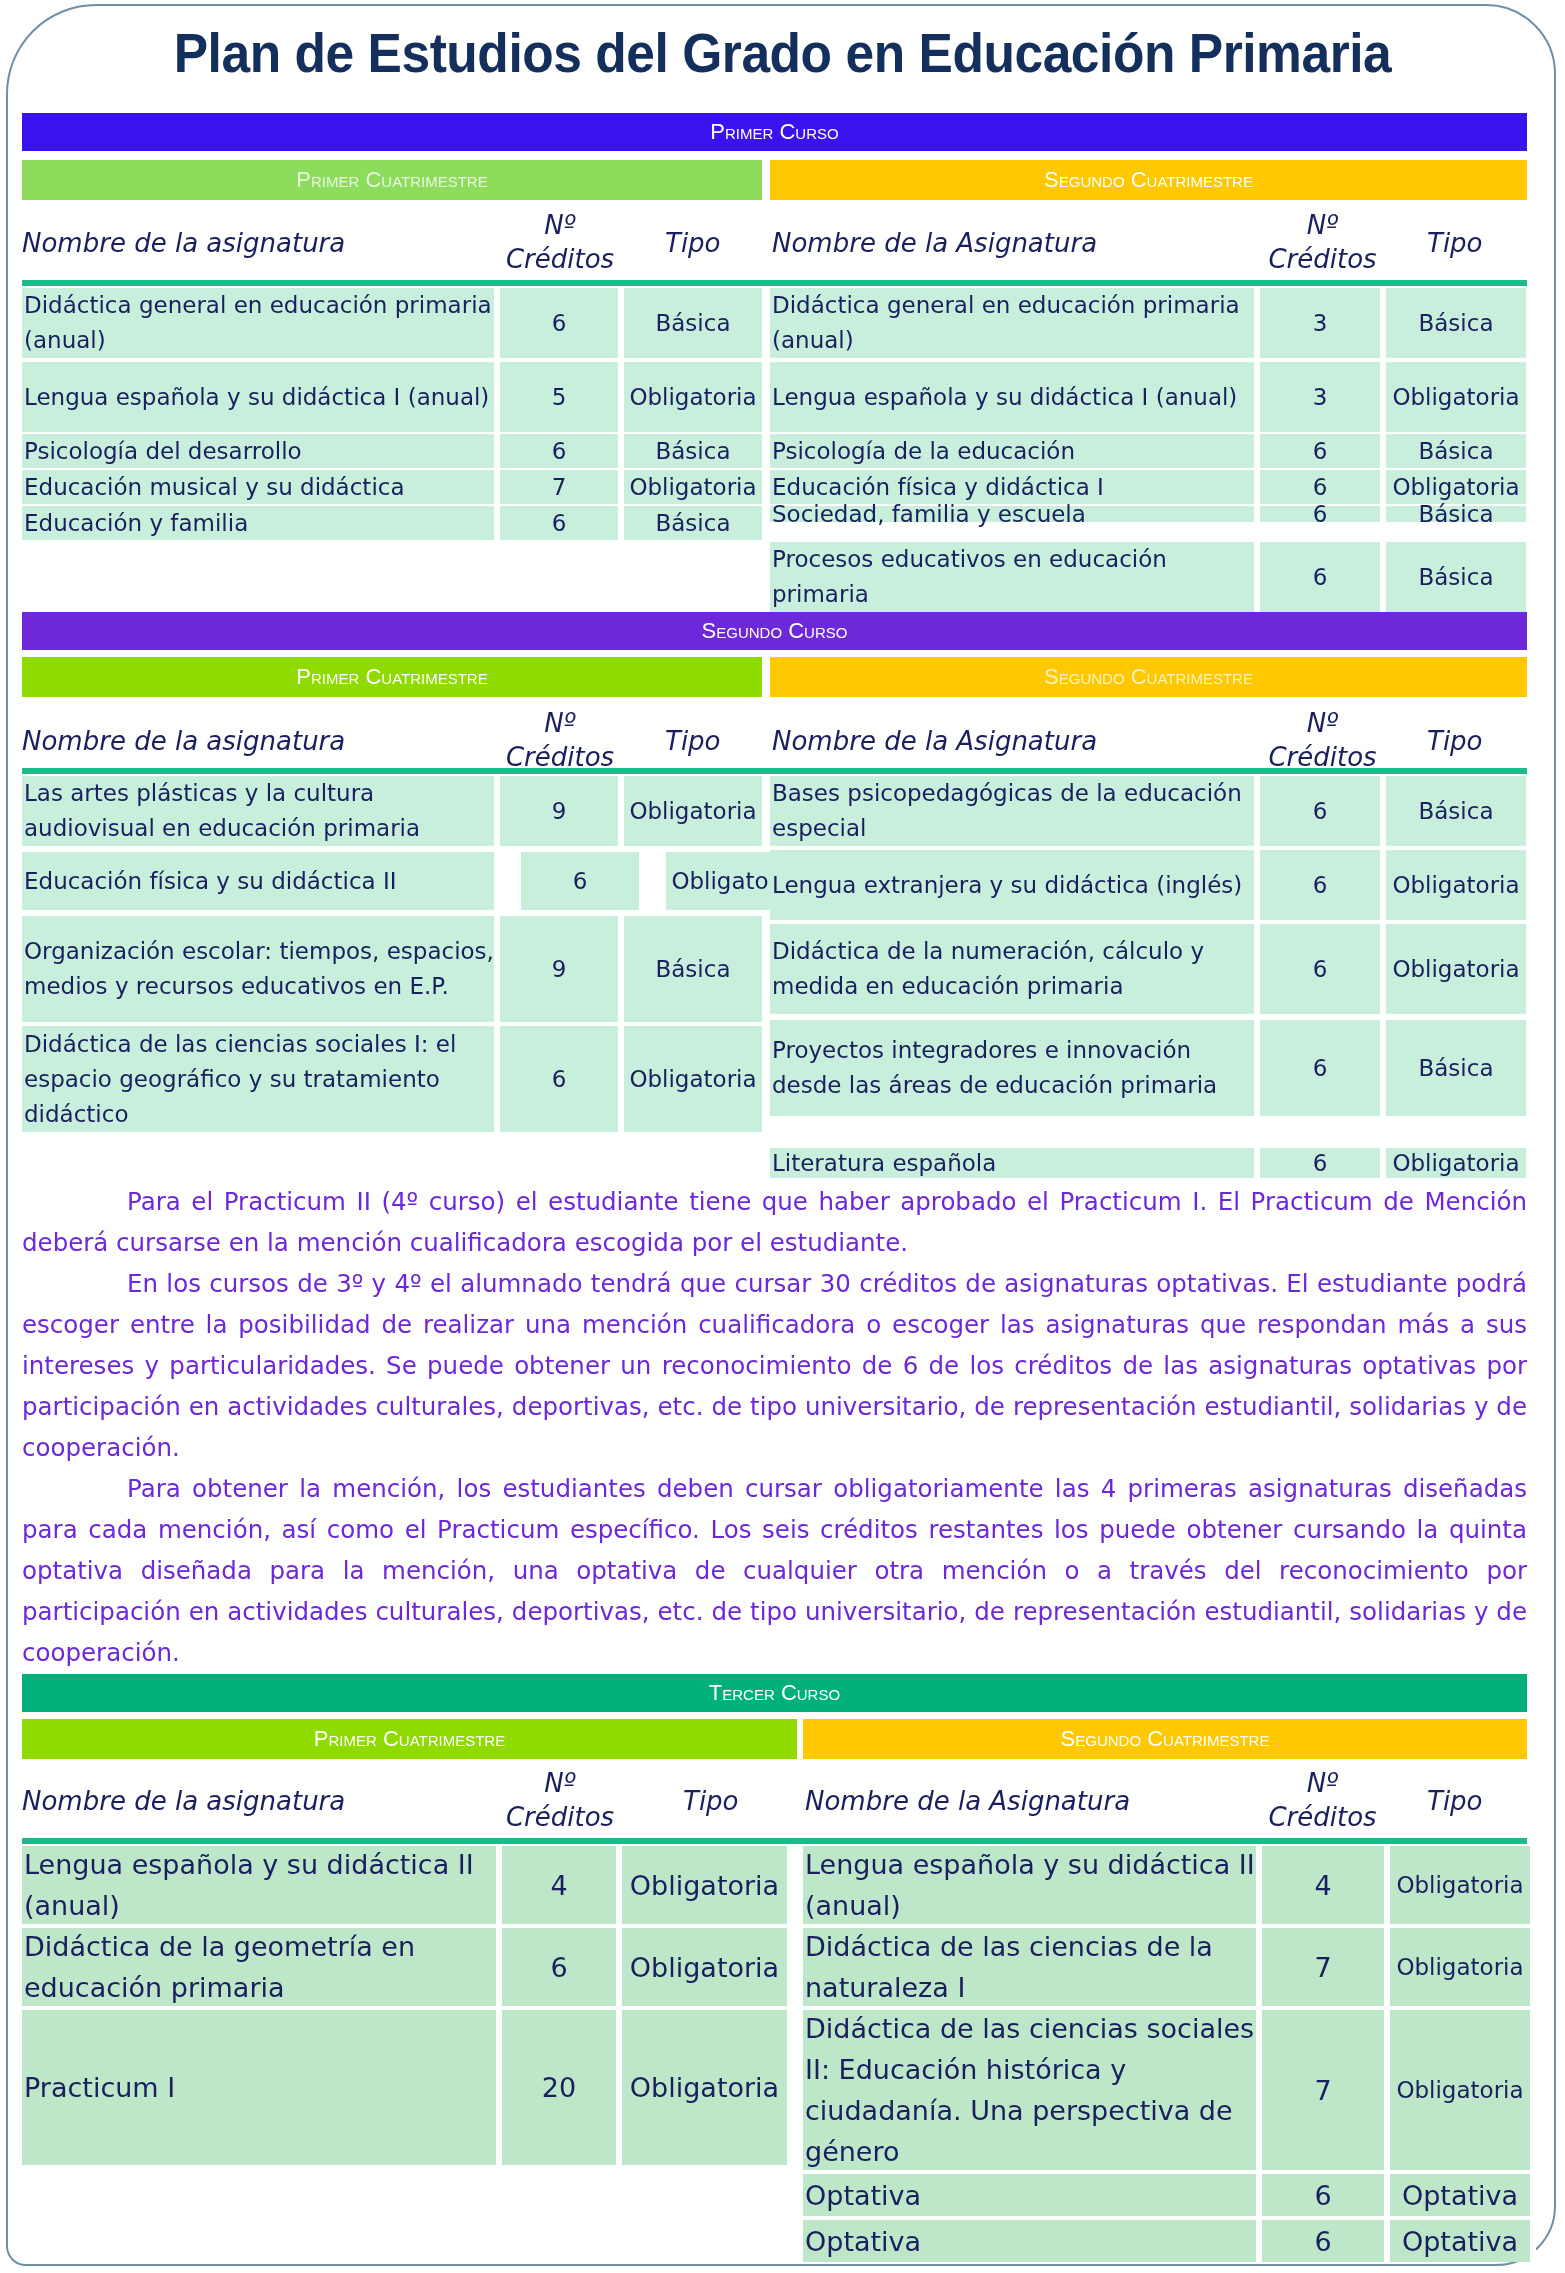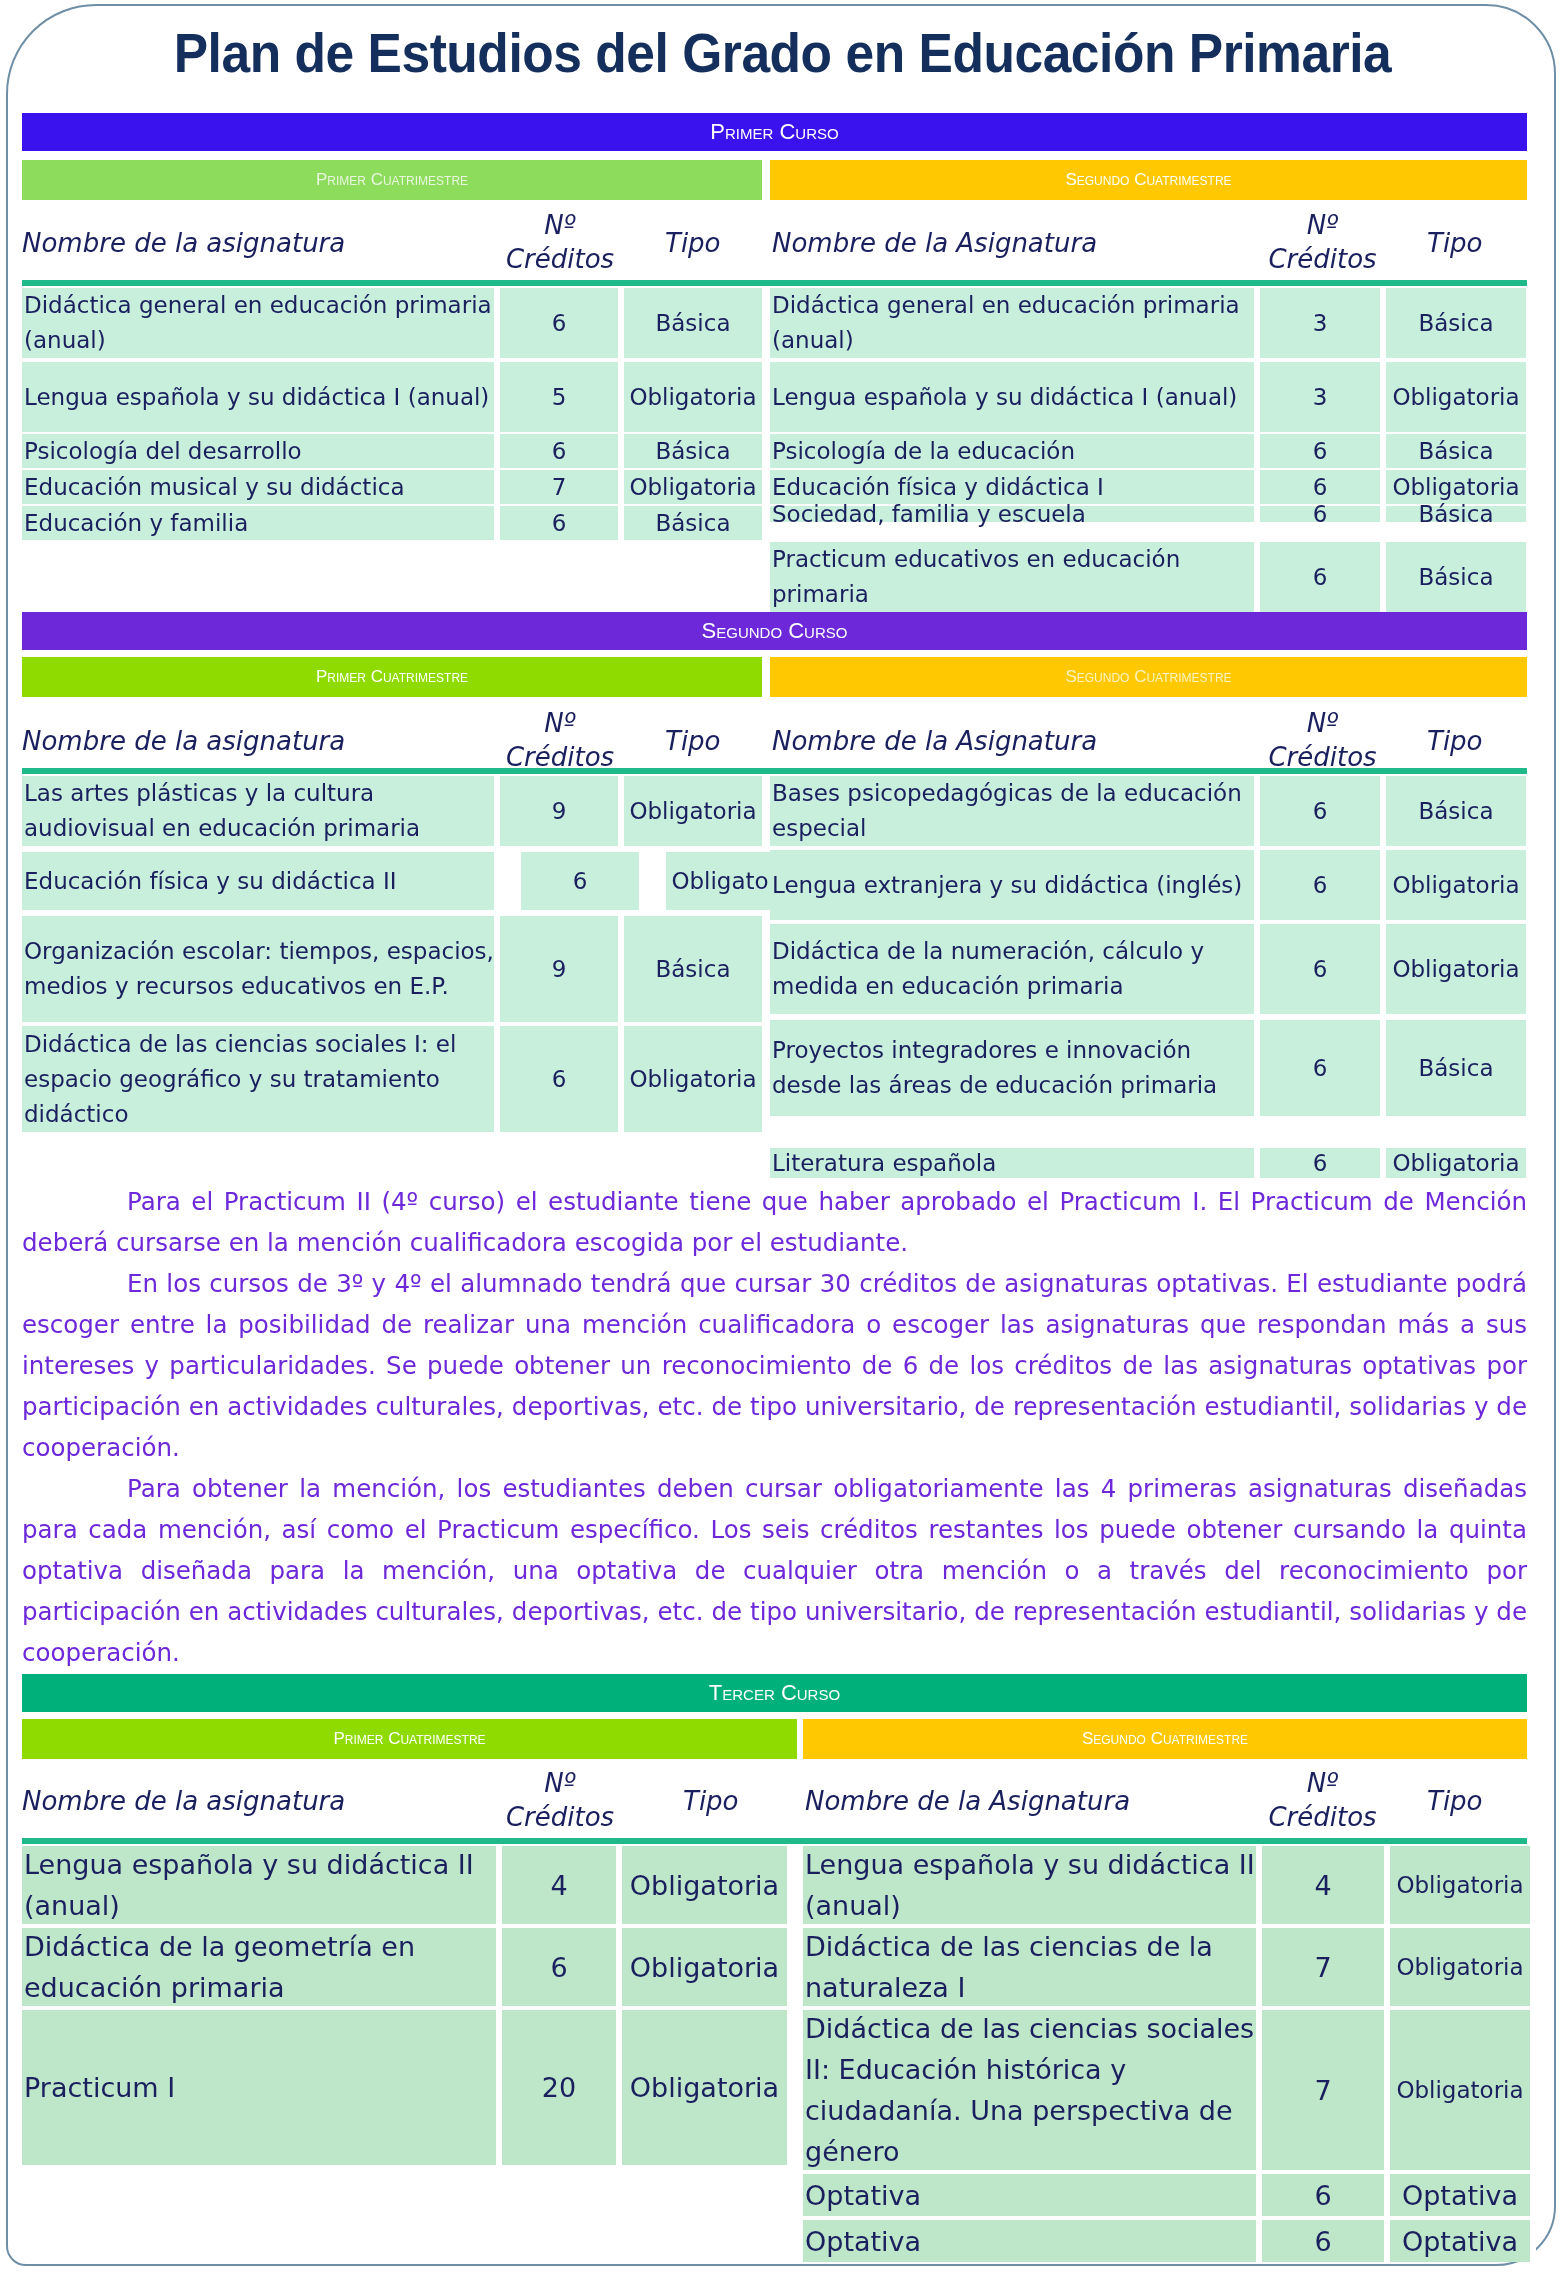--- a/index.html
+++ b/index.html
@@ -1,20 +1,20 @@
 <!DOCTYPE html>
 <html><head>
 <meta charset="utf-8">
 <style>
   html,body{margin:0;padding:0;background:#ffffff;}
   body{width:1565px;height:2273px;position:relative;overflow:hidden;font-family:"DejaVu Sans",sans-serif;color:#1a1f5e;}
   .frame{position:absolute;left:6px;top:4px;width:1550px;height:2262px;border:2px solid #6f8fa6;border-radius:90px 70px 60px 20px;box-sizing:border-box;}
   .title{position:absolute;left:0;width:1565px;top:20px;text-align:center;font-family:"Liberation Sans",sans-serif;font-weight:bold;font-size:56px;color:#142f5c;letter-spacing:-0.5px;transform:scaleX(0.92);}
   .band{position:absolute;left:22px;width:1505px;text-align:center;color:#fff;font-family:"Liberation Sans",sans-serif;font-size:22px;line-height:38px;height:38px;font-variant:small-caps;}
-  .cuat{position:absolute;height:40px;line-height:40px;text-align:center;color:#fff;font-family:"Liberation Sans",sans-serif;font-size:17px;font-variant:small-caps;}
+  .cuat{position:absolute;height:40px;line-height:40px;text-align:center;color:#fff;font-family:"Liberation Sans",sans-serif;font-size:22px;font-variant:small-caps;}
   .hdr{position:absolute;font-style:italic;font-size:26px;color:#1a1f5e;font-family:"DejaVu Sans",sans-serif;}
   .hdr.c{text-align:center;line-height:34px;}
   .rule{position:absolute;height:6px;background:#1fb98a;}
   .row{position:absolute;display:flex;}
   .cell{background:#c8efdb;box-sizing:border-box;font-size:23px;line-height:35px;color:#1a1f5e;display:flex;align-items:center;margin-right:6px;}
   .cell.name{padding-left:2px;}
   .cell.num,.cell.tipo{justify-content:center;text-align:center;}
   .t3 .cell{background:#bee6c8;font-size:27px;line-height:41px;}
   .para{position:absolute;left:22px;width:1505px;font-size:24.5px;line-height:41px;text-align:justify;color:#6d28d9;}
   .para p{margin:0;text-indent:105px;}
@@ -85,21 +85,21 @@
   <div class="cell name" style="width:484px;">Educación física y didáctica I</div>
   <div class="cell num" style="width:120px;">6</div>
   <div class="cell tipo" style="width:140px;">Obligatoria</div>
 </div>
 <div class="row" style="left:770px;top:506px;height:16px;">
   <div class="cell name" style="width:484px;">Sociedad, familia y escuela</div>
   <div class="cell num" style="width:120px;">6</div>
   <div class="cell tipo" style="width:140px;">Básica</div>
 </div>
 <div class="row" style="left:770px;top:542px;height:70px;">
-  <div class="cell name" style="width:484px;">Practicum educativos en educación primaria</div>
+  <div class="cell name" style="width:484px;">Procesos educativos en educación primaria</div>
   <div class="cell num" style="width:120px;">6</div>
   <div class="cell tipo" style="width:140px;">Básica</div>
 </div>
 
 <div class="band" style="top:612px;background:#6d28d9;">Segundo Curso</div>
 <div class="cuat" style="top:657px;left:22px;width:740px;background:#8fdb00;">Primer Cuatrimestre</div>
 <div class="cuat" style="top:657px;left:770px;width:757px;background:#ffc800;color:#fff3c0;">Segundo Cuatrimestre</div>
 
 <div>
   <div class="hdr" style="left:22px;top:726px;">Nombre de la asignatura</div>

